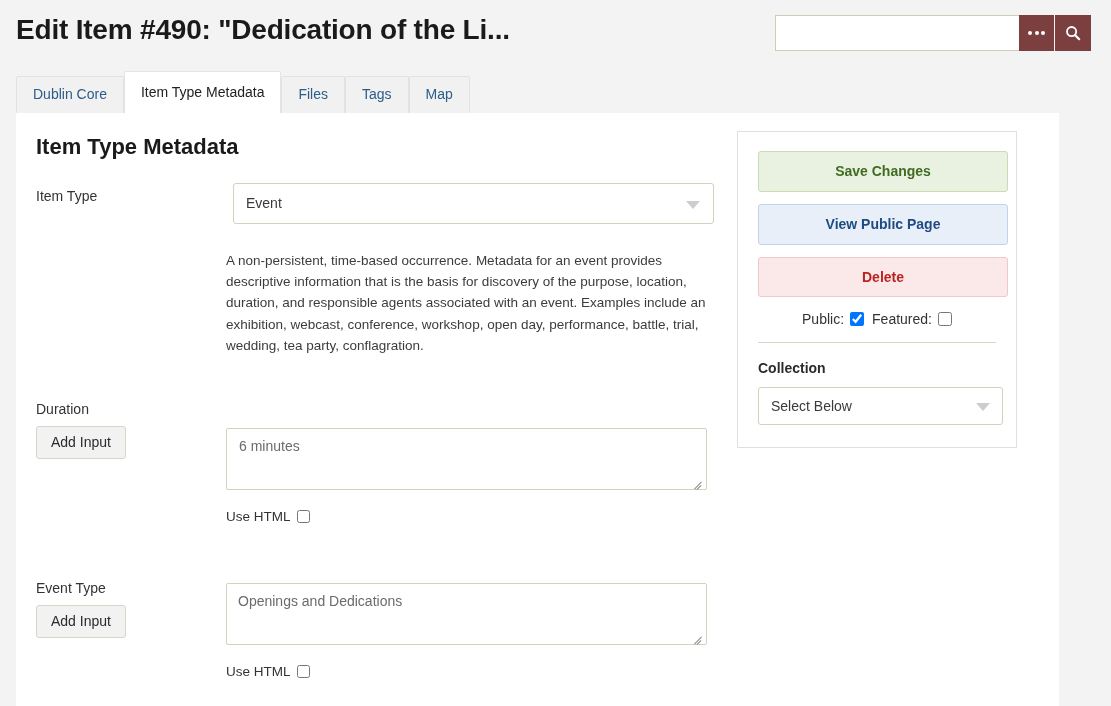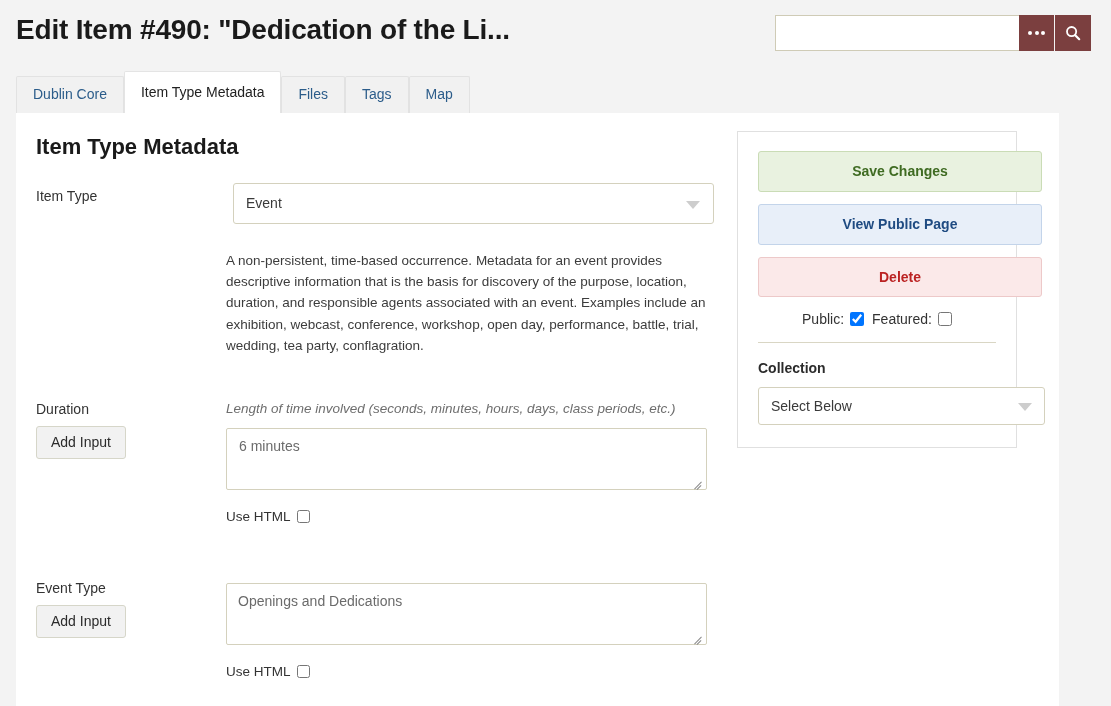--- a/index.html
+++ b/index.html
@@ -271,21 +271,21 @@
     position: absolute;
     left: 721px;
     top: 18px;
     width: 280px;
     border: 1px solid #e0e0e0;
     background: #ffffff;
     padding: 19px 20px 22px 20px;
   }
   .side-btn {
     display: block;
-    width: 284px;
+    width: 250px;
     text-align: center;
     font-size: 14px;
     font-weight: bold;
     font-family: "Liberation Sans", sans-serif;
     border-radius: 3px;
     padding: 11px 0;
     margin-bottom: 12px;
     cursor: pointer;
     line-height: 1.2;
   }
@@ -330,21 +330,21 @@
   }
 
   .collection-label {
     font-size: 14px;
     font-weight: bold;
     color: #2b2b2b;
     margin-bottom: 11px;
   }
   .collection-select {
     position: relative;
-    width: 287px;
+    width: 245px;
     height: 38px;
     border: 1px solid #d4d1bd;
     border-radius: 3px;
     background: #ffffff;
     cursor: pointer;
   }
   .collection-select .val {
     position: absolute;
     left: 12px;
     top: 10px;
@@ -398,21 +398,20 @@
 
     <div class="item-type-select">
       <span class="val">Event</span>
       <span class="caret"></span>
     </div>
 
     <div class="type-desc">A non-persistent, time-based occurrence. Metadata for an event provides descriptive information that is the basis for discovery of the purpose, location, duration, and responsible agents associated with an event. Examples include an exhibition, webcast, conference, workshop, open day, performance, battle, trial, wedding, tea party, conflagration.</div>
 
     <div class="field-label" style="left:20px; top:288px;">Duration</div>
     <button class="add-input-btn" style="left:20px; top:313px;">Add Input</button>
-    <div class="help-text" style="left:210px; top:288px; width:485px;">Length of time involved (seconds, minutes, hours, days, class periods, etc.)</div>
     <textarea class="textarea" style="left: 210px; top: 315px; padding-left: 12px;">6 minutes</textarea>
     <span class="resize-grip" style="left:678px; top:366px;"></span>
     <div class="use-html-row" style="left:210px; top:396px;">
       <span>Use HTML</span>
       <input type="checkbox" style="">
     </div>
 
     <div class="field-label" style="left:20px; top:467px;">Event Type</div>
     <button class="add-input-btn" style="left:20px; top:492px;">Add Input</button>
     <textarea class="textarea" style="left: 210px; top: 470px;">Openings and Dedications</textarea>

